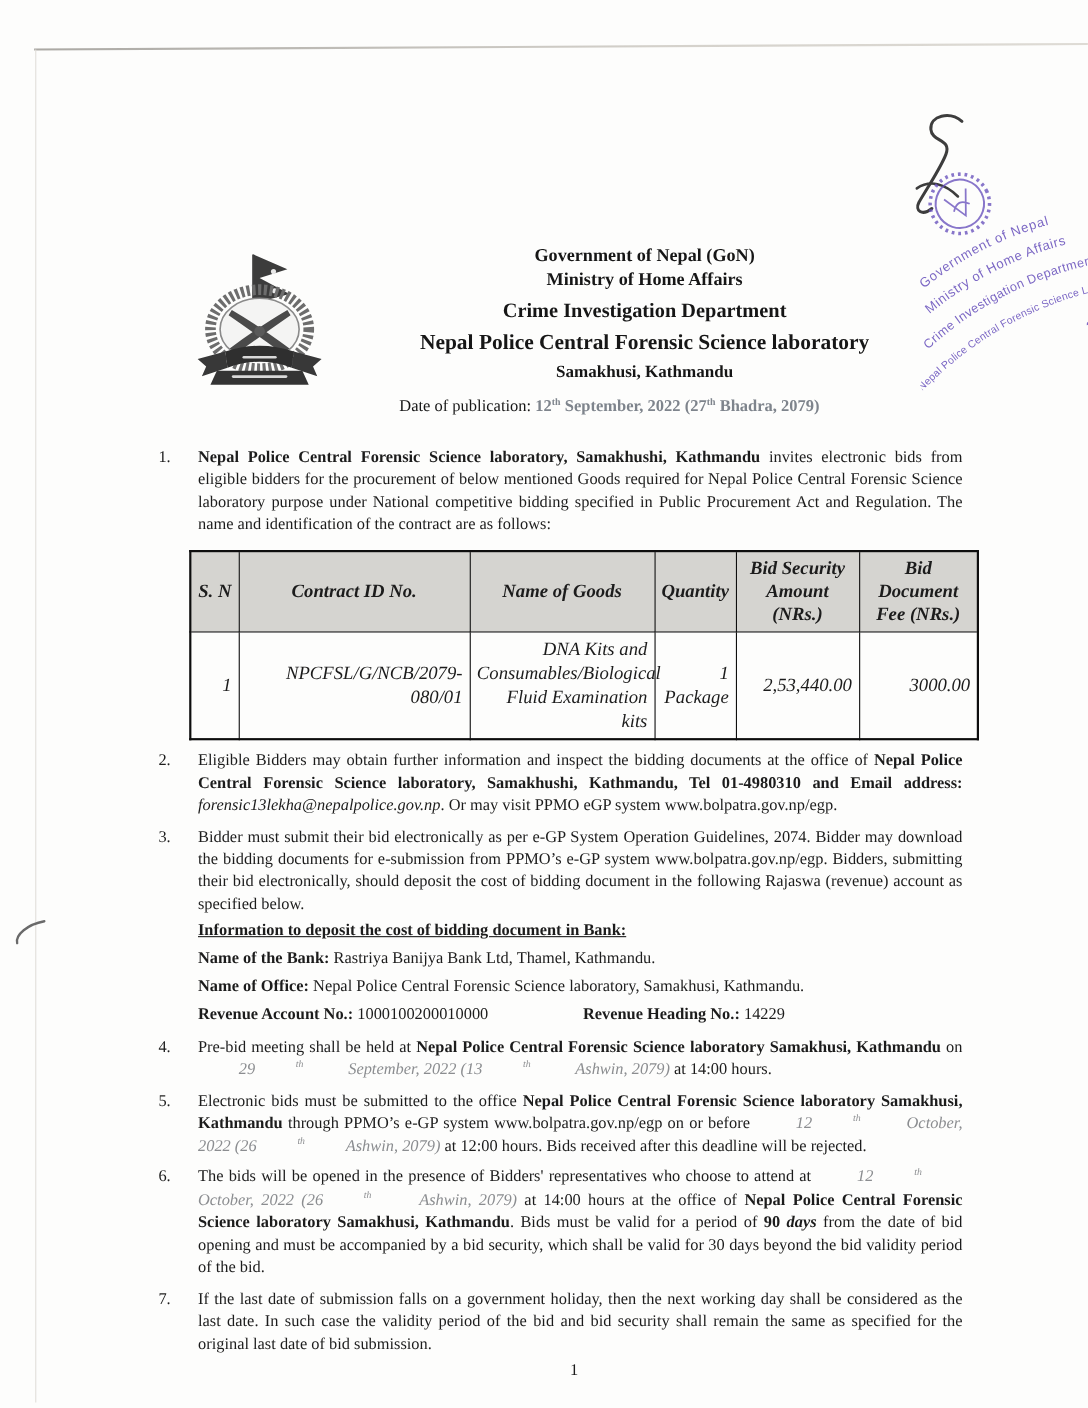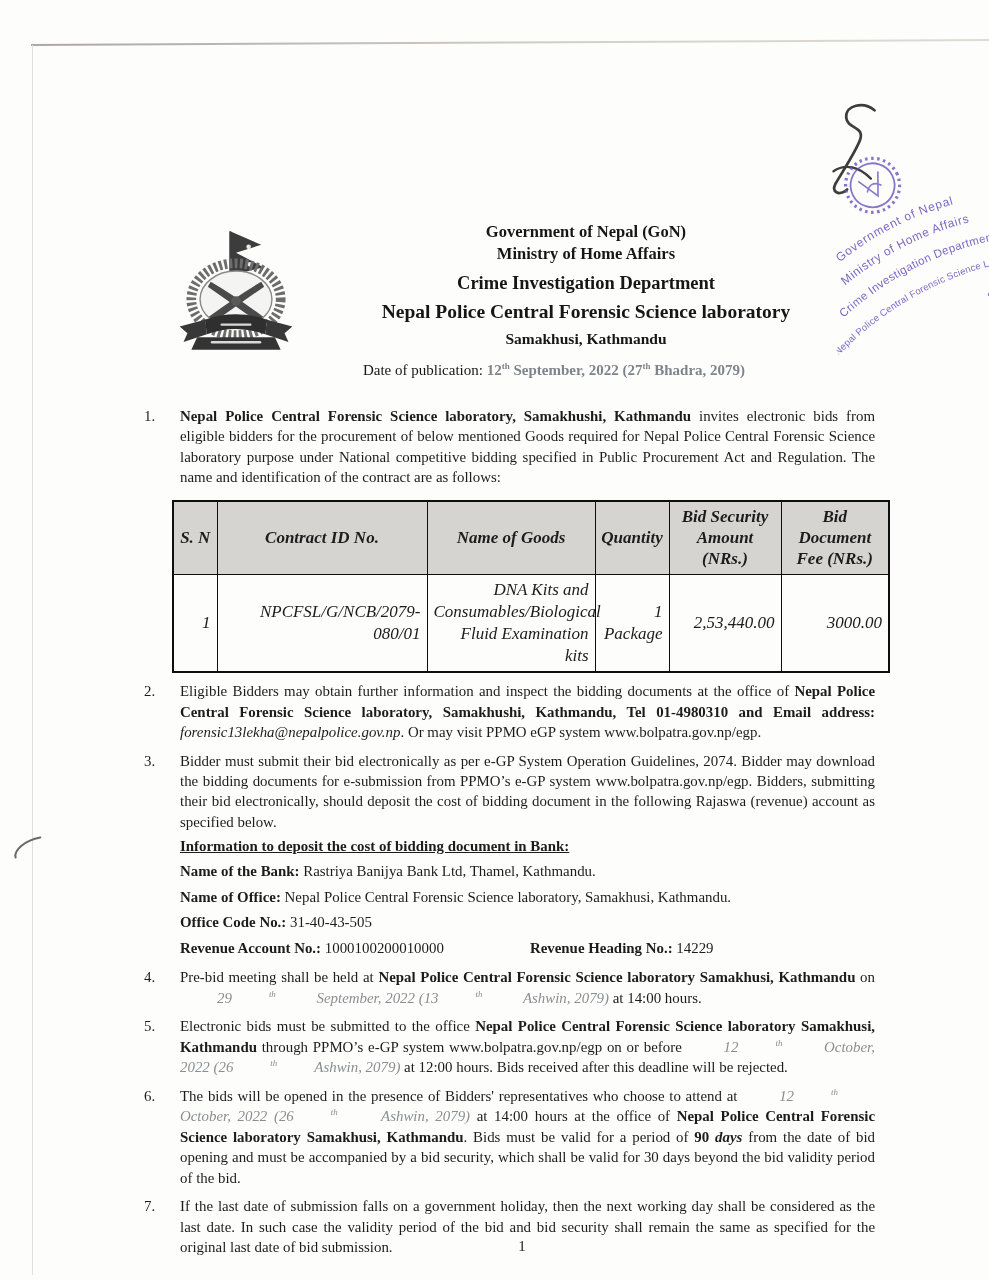--- a/index.html
+++ b/index.html
@@ -187,21 +187,20 @@
       <span><span class="s-p">Eligible Bidders may obtain further information and inspect the bidding documents at the office of </span><span class="s-b">Nepal Police Central Forensic Science laboratory, Samakhushi, Kathmandu, Tel 01-4980310 and Email address: </span><span class="s-i">forensic13lekha@nepalpolice.gov.np</span><span class="s-p">. Or may visit PPMO eGP system www.bolpatra.gov.np/egp.</span></span>
     </div>
 
     <div class="item">
       <span class="num">3.</span>
       <span><span class="s-p">Bidder must submit their bid electronically as per e-GP System Operation Guidelines, 2074. Bidder may download the bidding documents for e-submission from PPMO’s e-GP system www.bolpatra.gov.np/egp. Bidders, submitting their bid electronically, should deposit the cost of bidding document in the following Rajaswa (revenue) account as specified below.</span></span>
       <div class="bank">
         <div class="bank-heading"><span class="s-bu">Information to deposit the cost of bidding document in Bank:</span></div>
         <div class="bank-line"><span class="s-b">Name of the Bank:</span><span class="s-p"> Rastriya Banijya Bank Ltd, Thamel, Kathmandu.</span></div>
         <div class="bank-line"><span class="s-b">Name of Office:</span><span class="s-p">  Nepal Police Central Forensic Science laboratory, Samakhusi, Kathmandu.</span></div>
-        <div class="bank-line"><span class="s-b">Office Code No.:</span><span class="s-p"> 31-40-43-505</span></div>
         <div class="bank-line"><span class="s-b">Revenue Account No.:</span><span class="s-p"> 1000100200010000</span><span class="s-gap"></span><span class="s-b">Revenue Heading No.:</span><span class="s-p"> 14229</span></div>
       </div>
     </div>
 
     <div class="item">
       <span class="num">4.</span>
       <span><span class="s-p">Pre-bid meeting shall be held at </span><span class="s-b">Nepal Police Central Forensic Science laboratory Samakhusi, Kathmandu</span><span class="s-p"> on </span><span class="s-g">29</span><sup class="s-g">th</sup><span class="s-g"> September, 2022 (13</span><sup class="s-g">th</sup><span class="s-g"> Ashwin, 2079)</span><span class="s-p"> at 14:00 hours.</span></span>
     </div>
 
     <div class="item">

